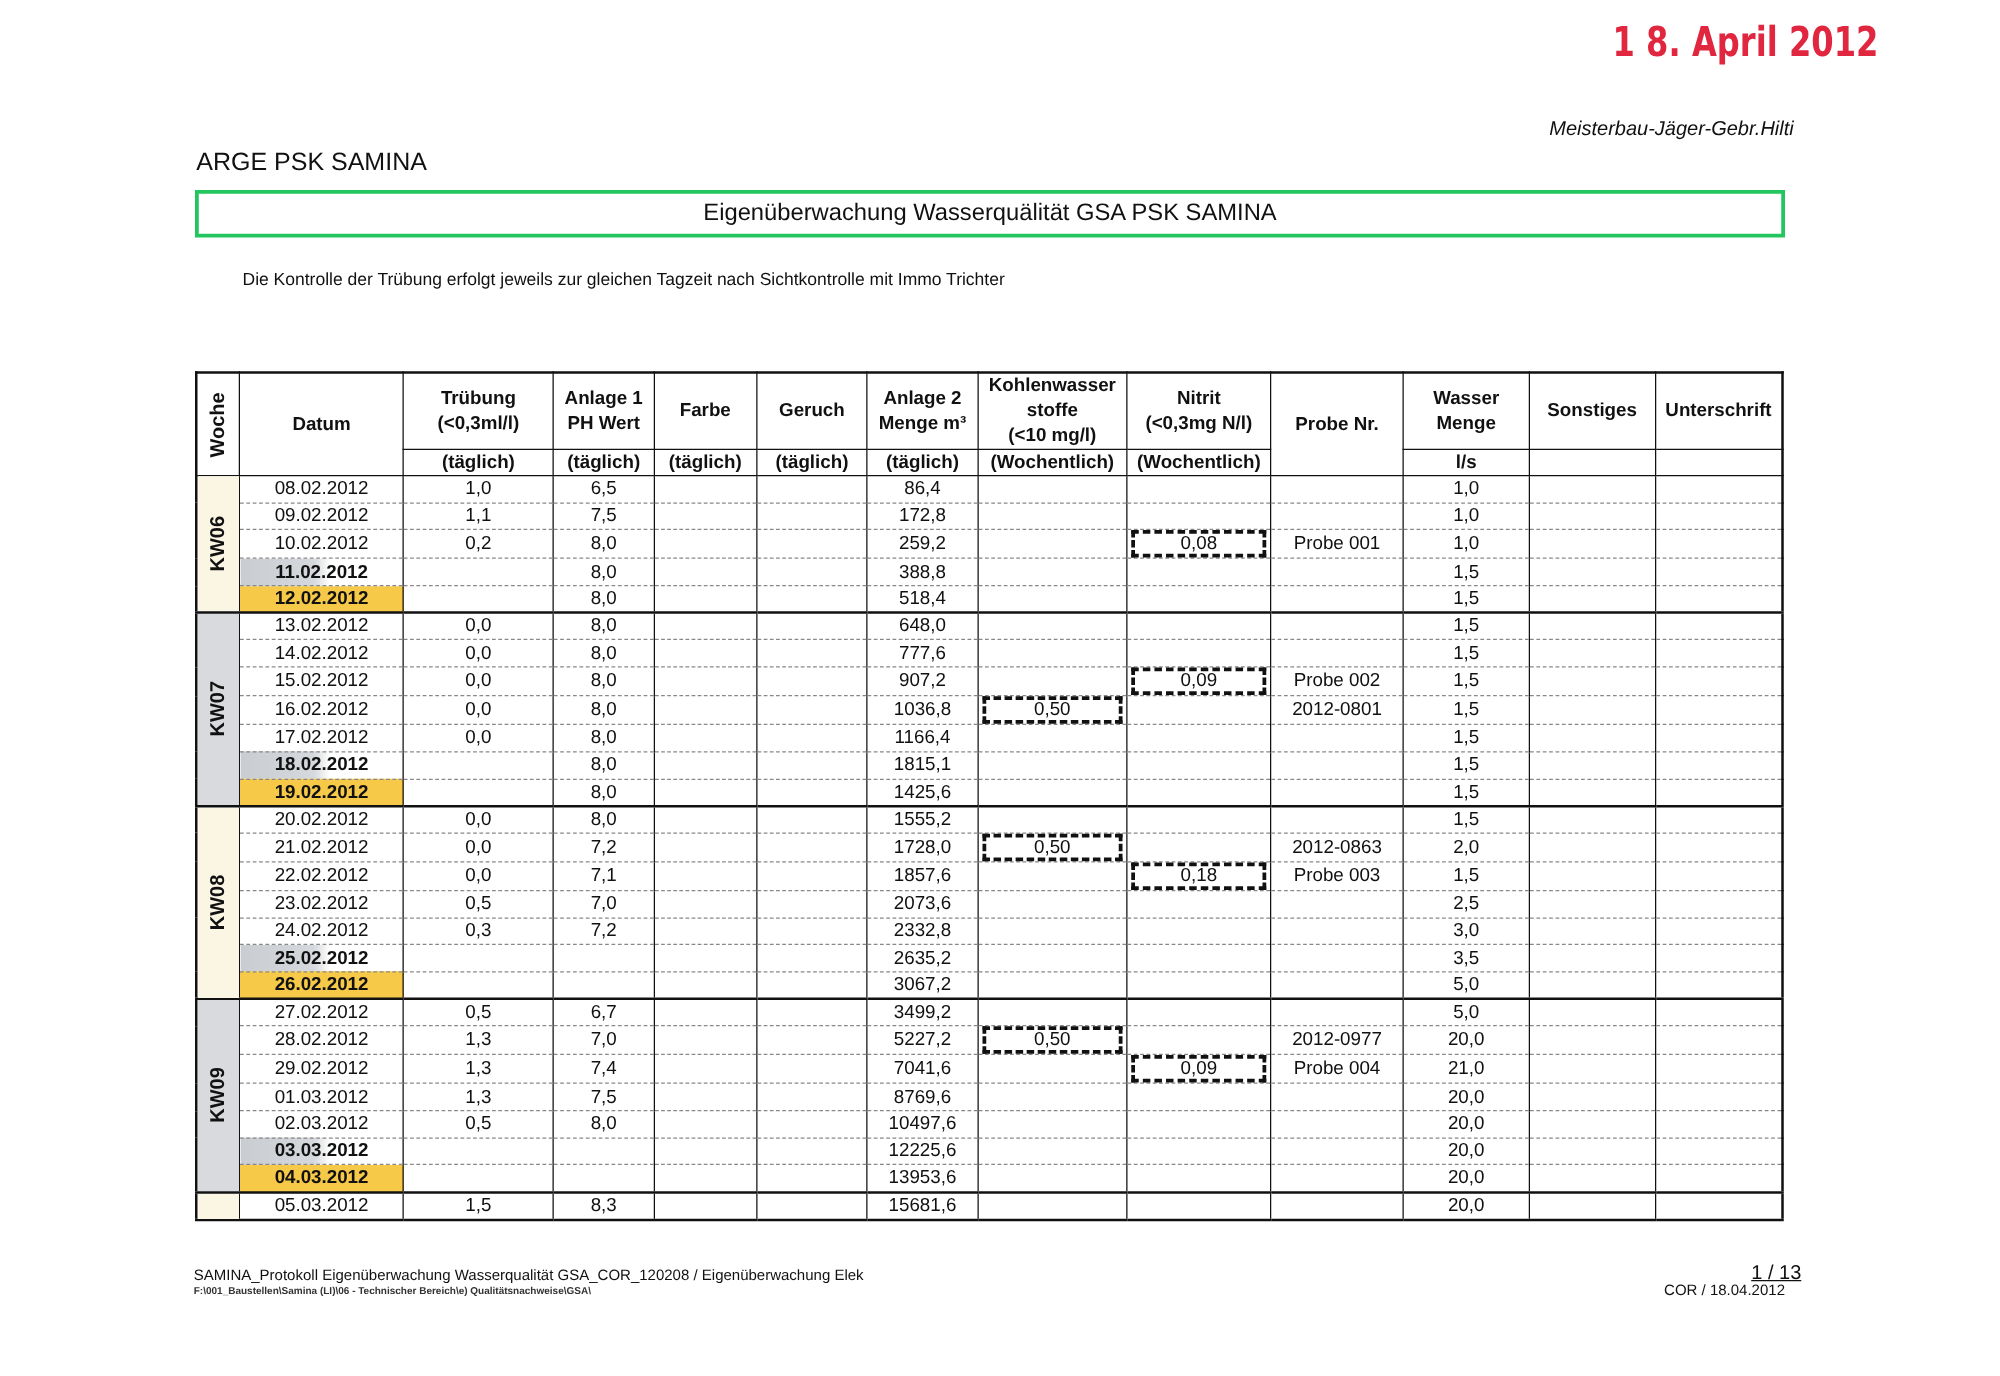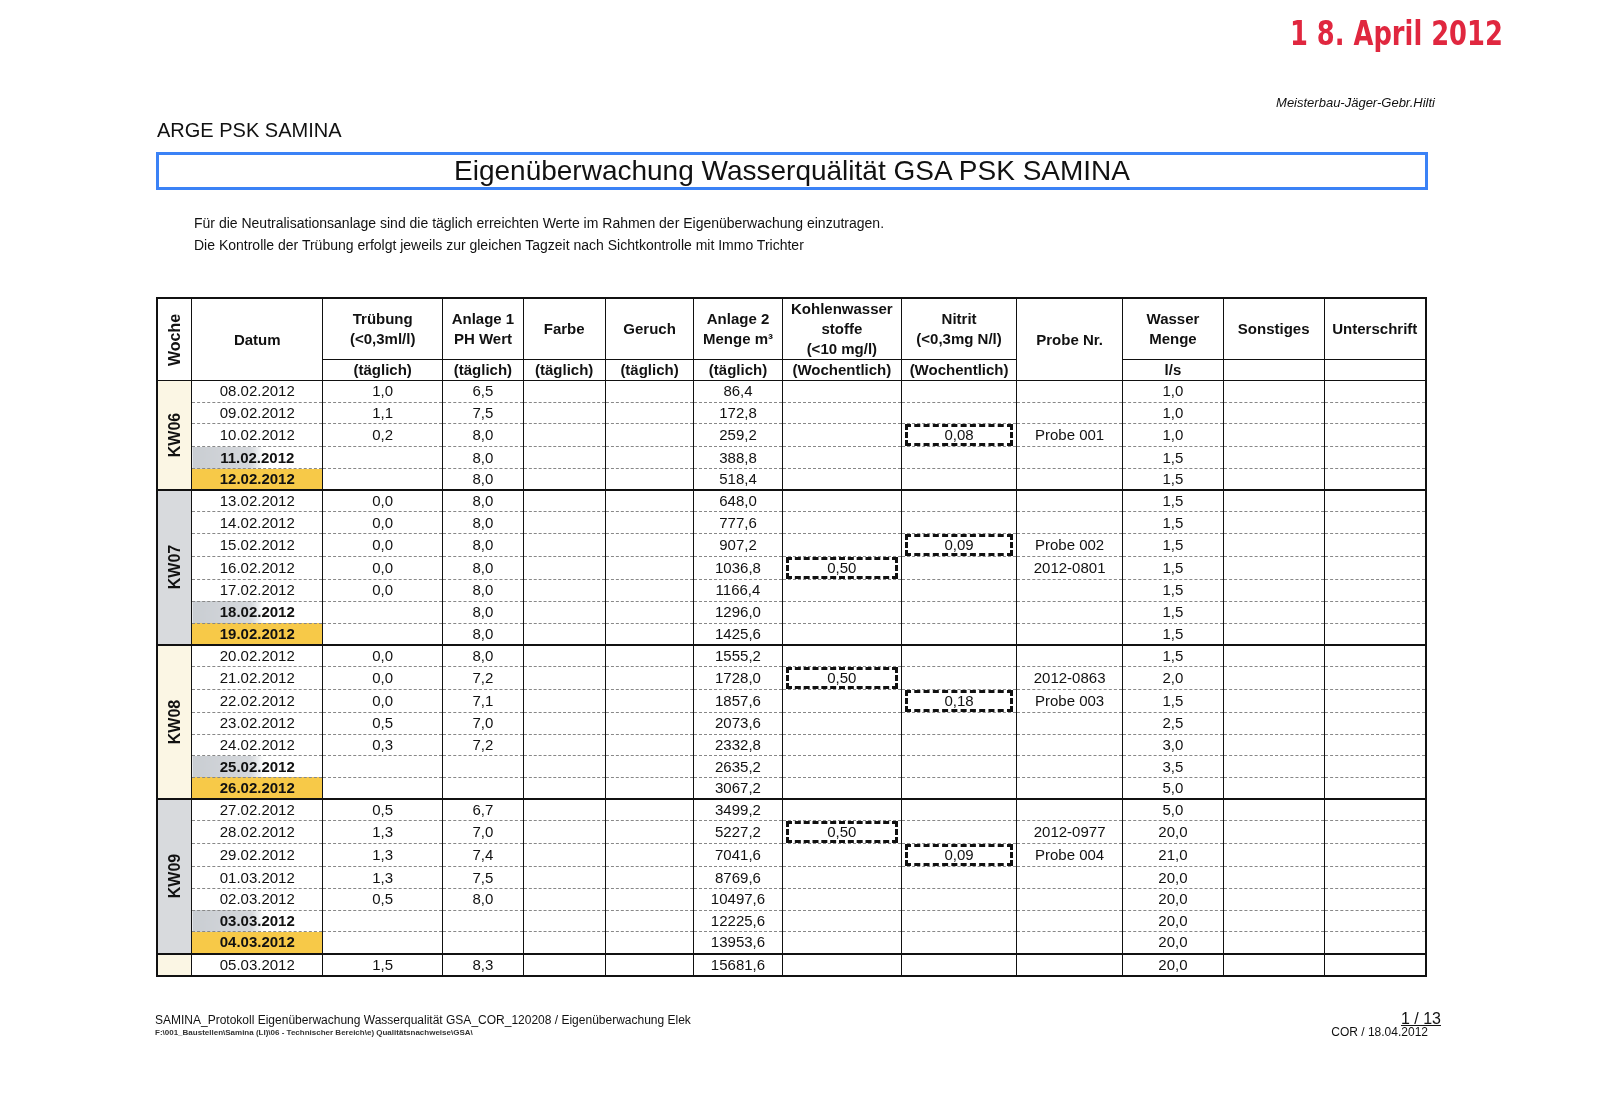--- a/index.html
+++ b/index.html
@@ -2,24 +2,24 @@
 <html><head>
 <meta charset="utf-8">
 <style>
   * { box-sizing: border-box; margin: 0; padding: 0; }
   html, body { width: 1600px; height: 1101px; background: #ffffff; overflow: hidden; }
   body { font-family: "Liberation Sans", sans-serif; color: #111; position: relative; }
 
   .stamp { position: absolute; left: 1290px; top: 14px; font-family: "DejaVu Sans", sans-serif; font-weight: bold;
            font-size: 33px; color: #e0273f; letter-spacing: 0px; transform: scaleX(0.78); transform-origin: left top; white-space: nowrap; }
   .org-left { position: absolute; left: 157px; top: 95px; font-size: 20px; margin-top: 24px; }
-  .org-right { position: absolute; right: 165px; top: 95px; font-size: 13px; font-style: italic; }
-
-  .title-box { position: absolute; left: 156px; top: 152px; width: 1272px; height: 38px; border: 3px solid #3b82f6;
-               display: flex; align-items: center; justify-content: center; font-size: 28px; }
+  .org-right { position: absolute; right: 165px; top: 95px; font-size: 16px; font-style: italic; }
+
+  .title-box { position: absolute; left: 156px; top: 152px; width: 1272px; height: 38px; border: 3px solid #22c55e;
+               display: flex; align-items: center; justify-content: center; font-size: 19px; }
   .intro { position: absolute; left: 194px; top: 213px; font-size: 14px; line-height: 21.5px; }
 
   table.grid { position: absolute; left: 156px; top: 297px; width: 1271px; border-collapse: collapse; table-layout: fixed;
                font-size: 15px; border: 2px solid #111; }
   table.grid th { font-weight: bold; font-size: 15px; border: 1.5px solid #111; text-align: center; vertical-align: middle; line-height: 20px; padding: 0 2px; }
   table.grid td { height: 21.7px; border-left: 1.5px solid #111; border-right: 1.5px solid #111; border-bottom: 1px dashed #888;
                   text-align: center; padding: 0 3px; white-space: nowrap; line-height: 20px; }
   table.grid tr.wk-end td { border-bottom: 2px solid #111; }
   td.date { text-align: right; padding-right: 3px; }
   td.date.sat { background: linear-gradient(to right, #c9cdd2 0%, #d5d8dc 45%, #fff 55%); font-weight: bold; margin-left: 20px; }
@@ -43,21 +43,20 @@
 
 <div class="stamp">1 8. April 2012</div>
 <div class="org-left">ARGE PSK SAMINA</div>
 <div class="org-right">Meisterbau-Jäger-Gebr.Hilti</div>
 
 <div class="title-box">
   <span>Eigenüberwachung Wasserquälität GSA PSK SAMINA</span>
 </div>
 
 <div class="intro">
-  <div>Für die Neutralisationsanlage sind die täglich erreichten Werte im Rahmen der Eigenüberwachung einzutragen.</div>
   <div>Die Kontrolle der Trübung erfolgt jeweils zur gleichen Tagzeit nach Sichtkontrolle mit Immo Trichter</div>
 </div>
 
 <table class="grid">
   <colgroup>
     <col style="width:34px">
       <col style="width:127px">
       <col style="width:117px">
       <col style="width:78px">
     <col style="width:80px">
@@ -266,21 +265,21 @@
         <td>1,5</td>
         <td></td>
         <td></td>
       </tr>
       <tr>
         <td class="date sat">18.02.2012</td>
         <td></td>
         <td>8,0</td>
         <td></td>
         <td></td>
-        <td>1296,0</td>
+        <td>1815,1</td>
         <td></td>
         <td></td>
         <td></td>
         <td>1,5</td>
         <td></td>
         <td></td>
       </tr>
       <tr class="wk-end">
         <td class="date sun">19.02.2012</td>
         <td></td>

